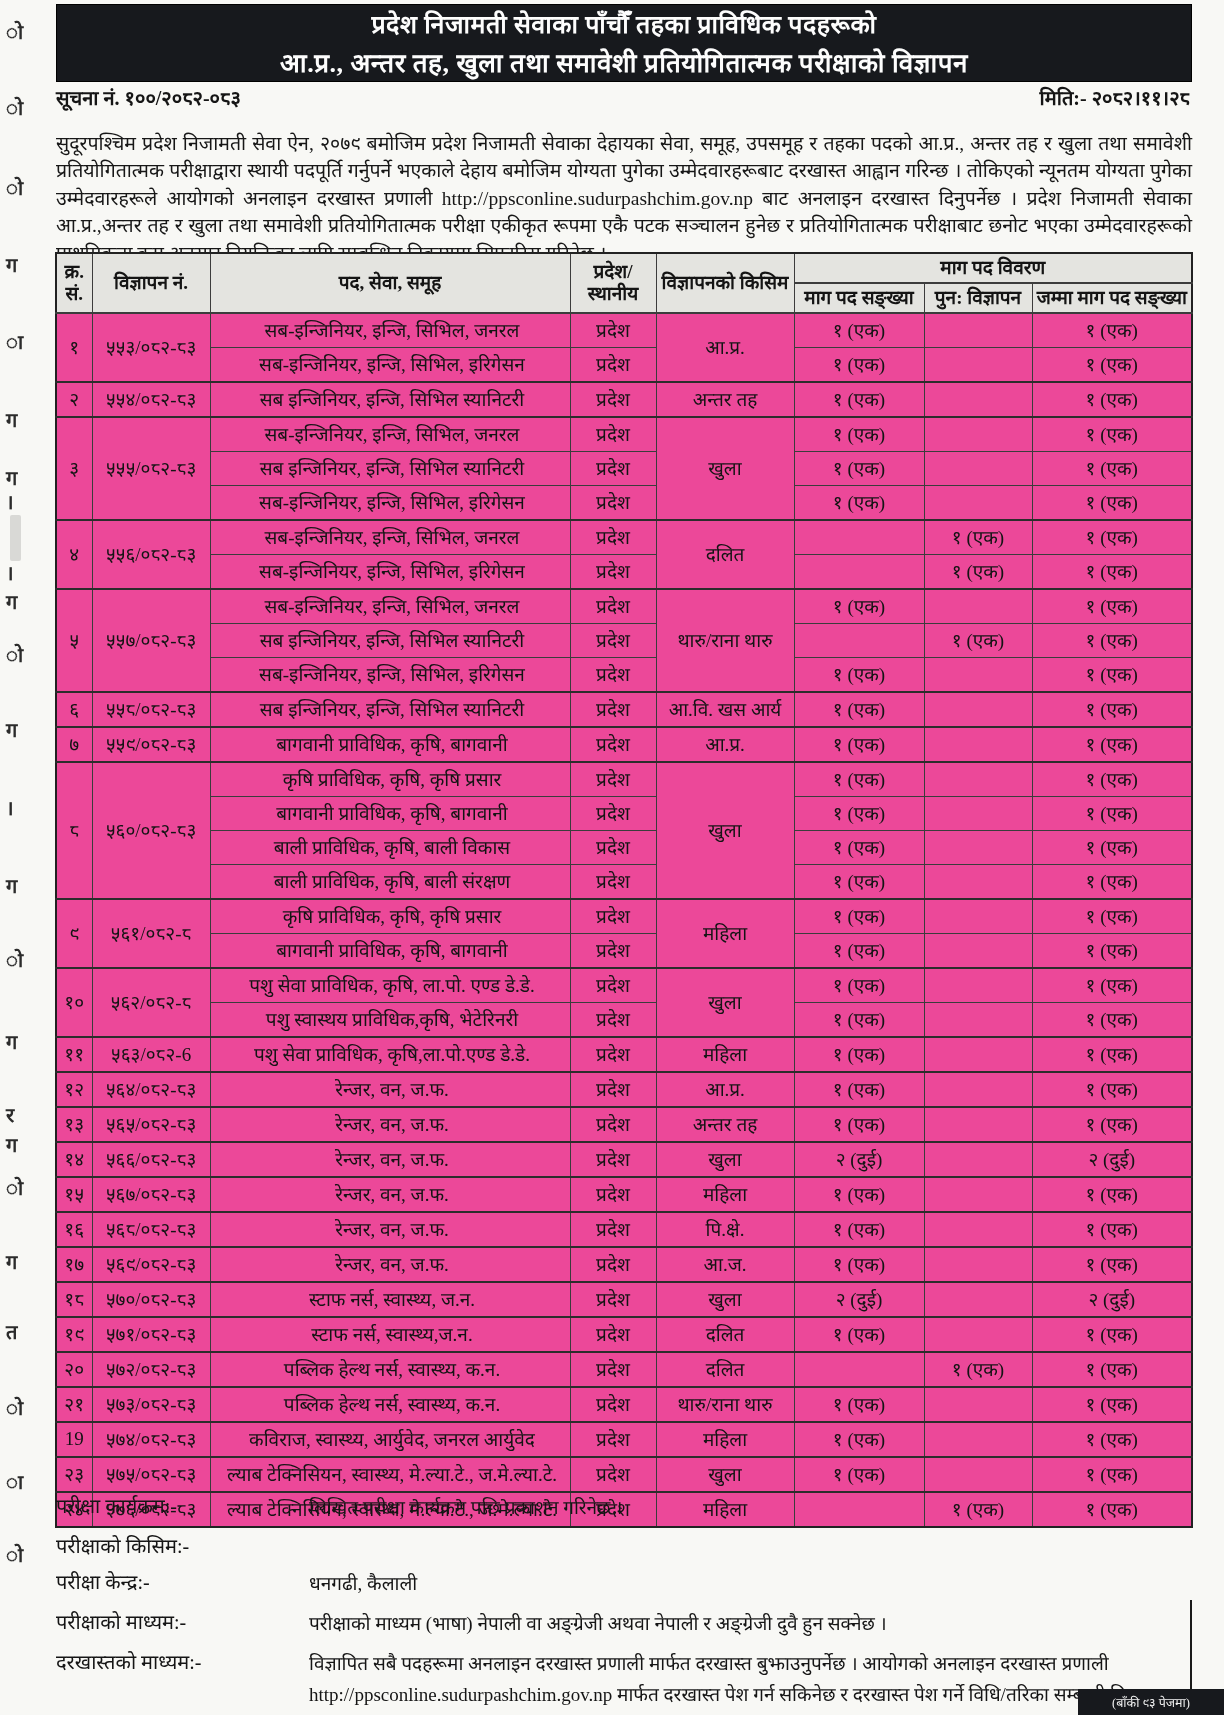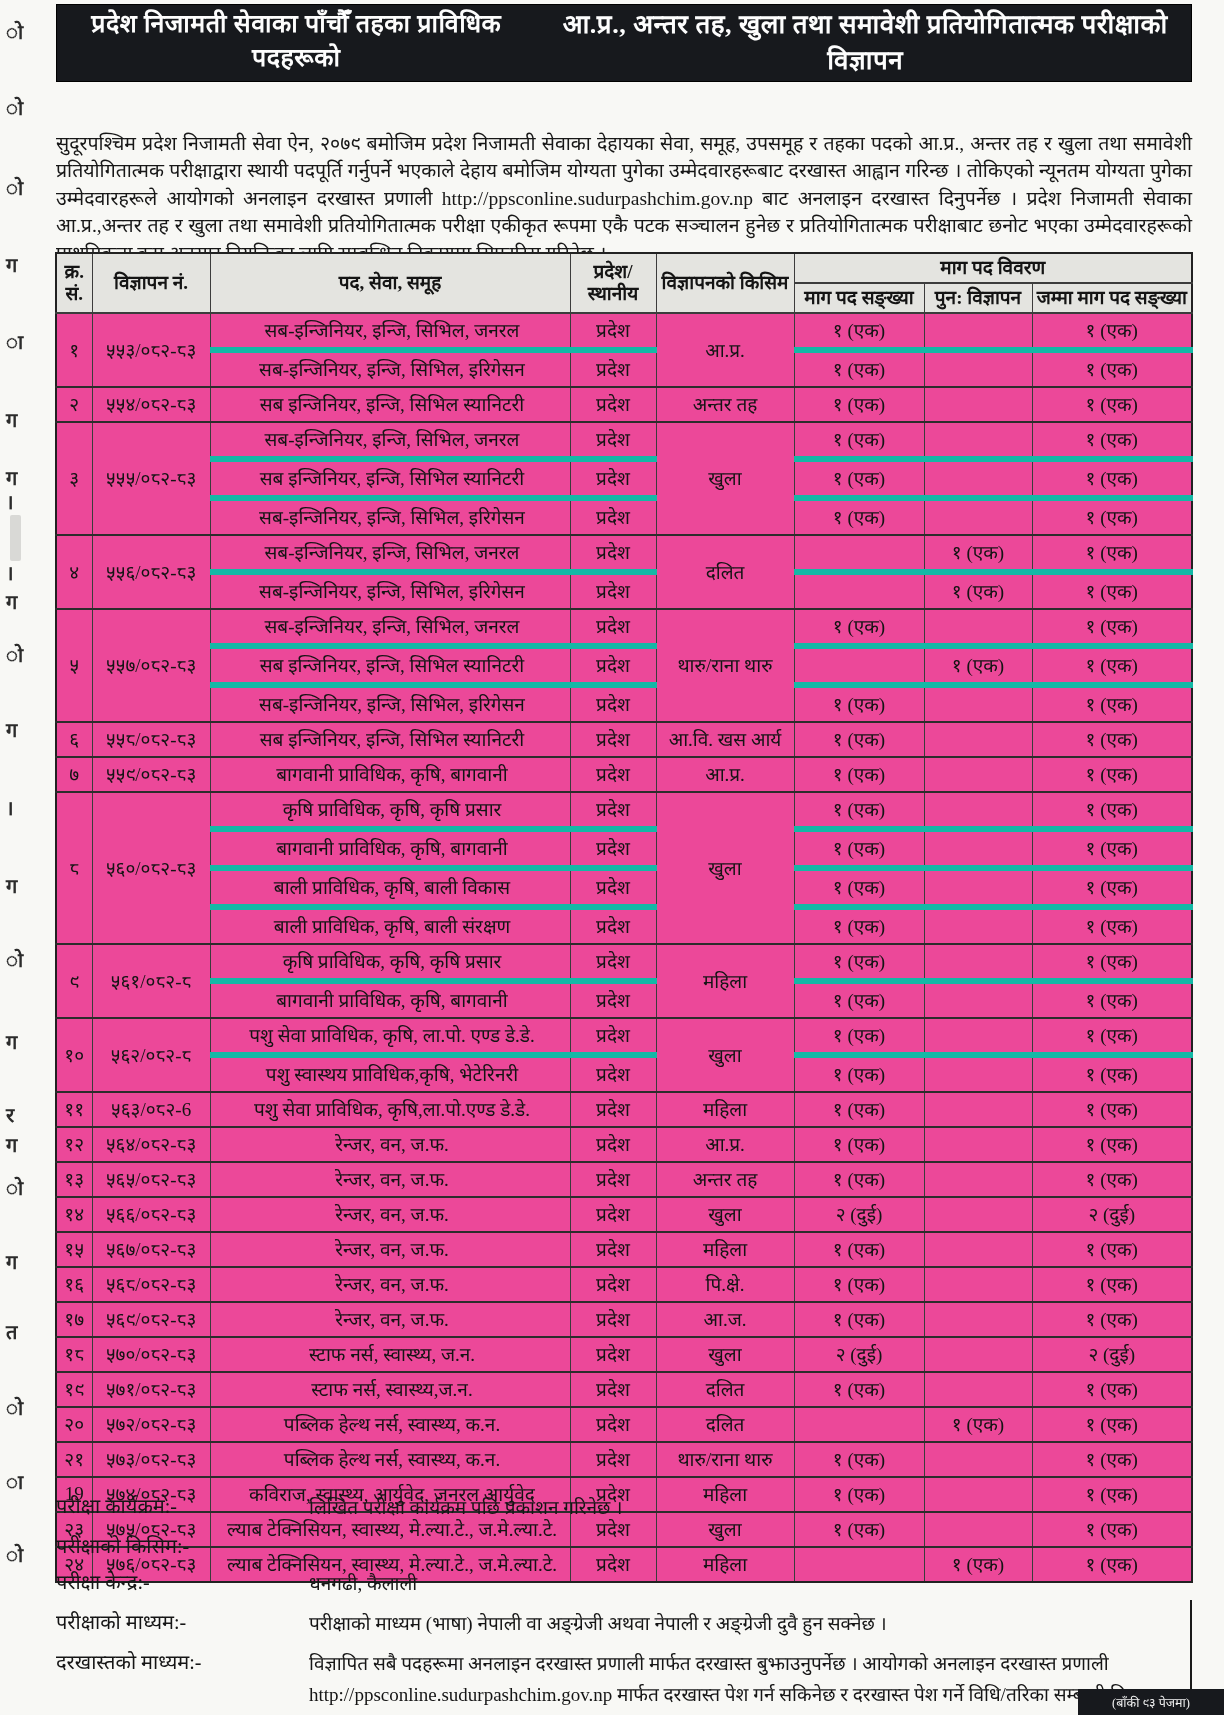--- a/index.html
+++ b/index.html
@@ -4,42 +4,42 @@
 <style>
   html,body{margin:0;padding:0;}
   body{background:#e9e9e7;font-family:"Liberation Serif","DejaVu Serif",serif;}
   #page{position:relative;width:1224px;height:1715px;background:#f8f8f5;overflow:hidden;color:#151515;}
   
   .frag{position:absolute;left:6px;font-size:20px;color:#2b2b2b;font-weight:bold;line-height:1;}
   .smudge{position:absolute;left:10px;width:11px;height:46px;background:#d9d9d6;border-radius:2px;}
 
   
   .banner{position:absolute;left:56px;top:4px;width:1134px;height:76px;background:#17191d;
-          color:#fdfdfd;text-align:center;display:flex;flex-direction:row;justify-content:center;gap:4px;
+          color:#fdfdfd;text-align:center;display:flex;flex-direction:column;justify-content:center;gap:4px;
           border:1px solid #000;}
   .banner .l1{font-size:25px;font-weight:bold;letter-spacing:.5px;}
   .banner .l2{font-size:26px;font-weight:bold;letter-spacing:.5px;}
 
   .noticeline{position:absolute;left:56px;top:84px;width:1134px;display:flex;justify-content:space-between;
               font-weight:bold;font-size:20px;}
   .intro{position:absolute;left:56px;top:110px;width:1136px;font-size:19.5px;line-height:27.5px;
          text-align:justify;color:#171717;}
 
   
   table.adv{position:absolute;left:55px;top:252px;border-collapse:collapse;table-layout:fixed;
             width:1136px;background:#ec4899;}
   table.adv th,table.adv td{border:1px solid #3c3c3c;font-size:19px;color:#141414;
             text-align:center;vertical-align:middle;padding:1px 4px;overflow:hidden;}
   table.adv thead th{background:#e4e4e0;font-weight:bold;line-height:1.15;padding:3px 2px;}
   table.adv{border:2px solid #222;}
   table.adv thead tr th{border-bottom-width:2px;}
   table.adv td.post{text-align:center;padding-left:8px;}
   table.adv tbody td{height:31px;}
   table.adv tbody tr.gstart td{border-top:2px solid #2c2c2c;}
-  table.adv tbody tr.sub td{border-top:6px solid #14b8a6;}
+  table.adv tbody tr.sub td{border-top:1px solid #14b8a6;}
 
   
   .info{position:absolute;left:56px;top:1492px;width:1140px;}
   .inforow{display:flex;margin-bottom:9px;}
   .inforow .lab{width:205px;font-weight:normal;font-size:20px;flex:0 0 205px;}
   .inforow .val{flex:1;font-size:19px;line-height:31px;padding-left:48px;}
 
   .vline{position:absolute;left:1190px;top:1600px;width:2px;height:92px;background:#1a1a1a;}
   .badge{position:absolute;left:1078px;top:1689px;width:146px;height:26px;background:#17191d;
          color:#f2f2f2;font-size:12.5px;display:flex;align-items:center;justify-content:center;}
@@ -49,20 +49,24 @@
 
 <div id="page">
 
   <div class="smudge" style="top:515px"></div>
 
   <div class="banner">
     <div class="l1">प्रदेश निजामती सेवाका पाँचौँ तहका प्राविधिक पदहरूको</div>
     <div class="l2">आ.प्र., अन्तर तह, खुला तथा समावेशी प्रतियोगितात्मक परीक्षाको विज्ञापन</div>
   </div>
 
+  <div class="noticeline">
+    <span>सूचना नं. १००/२०८२-०८३</span>
+    <span>मिति:- २०८२।११।२८</span>
+  </div>
 
   <p class="intro">सुदूरपश्चिम प्रदेश निजामती सेवा ऐन, २०७९ बमोजिम प्रदेश निजामती सेवाका देहायका सेवा, समूह, उपसमूह र तहका पदको आ.प्र., अन्तर तह र खुला तथा समावेशी प्रतियोगितात्मक परीक्षाद्वारा स्थायी पदपूर्ति गर्नुपर्ने भएकाले देहाय बमोजिम योग्यता पुगेका उम्मेदवारहरूबाट दरखास्त आह्वान गरिन्छ । तोकिएको न्यूनतम योग्यता पुगेका उम्मेदवारहरूले आयोगको अनलाइन दरखास्त प्रणाली http://ppsconline.sudurpashchim.gov.np बाट अनलाइन दरखास्त दिनुपर्नेछ । प्रदेश निजामती सेवाका आ.प्र.,अन्तर तह र खुला तथा समावेशी प्रतियोगितात्मक परीक्षा एकीकृत रूपमा एकै पटक सञ्चालन हुनेछ र प्रतियोगितात्मक परीक्षाबाट छनोट भएका उम्मेदवारहरूको प्राथमिकता क्रम अनुसार नियुक्तिका लागि सम्बन्धित निकायमा सिफारिस गरिनेछ ।</p>
 
   <table class="adv">
     <colgroup>
       <col style="width:36px">
         <col style="width:118px">
         <col style="width:360px">
         <col style="width:86px">
       <col style="width:138px">

